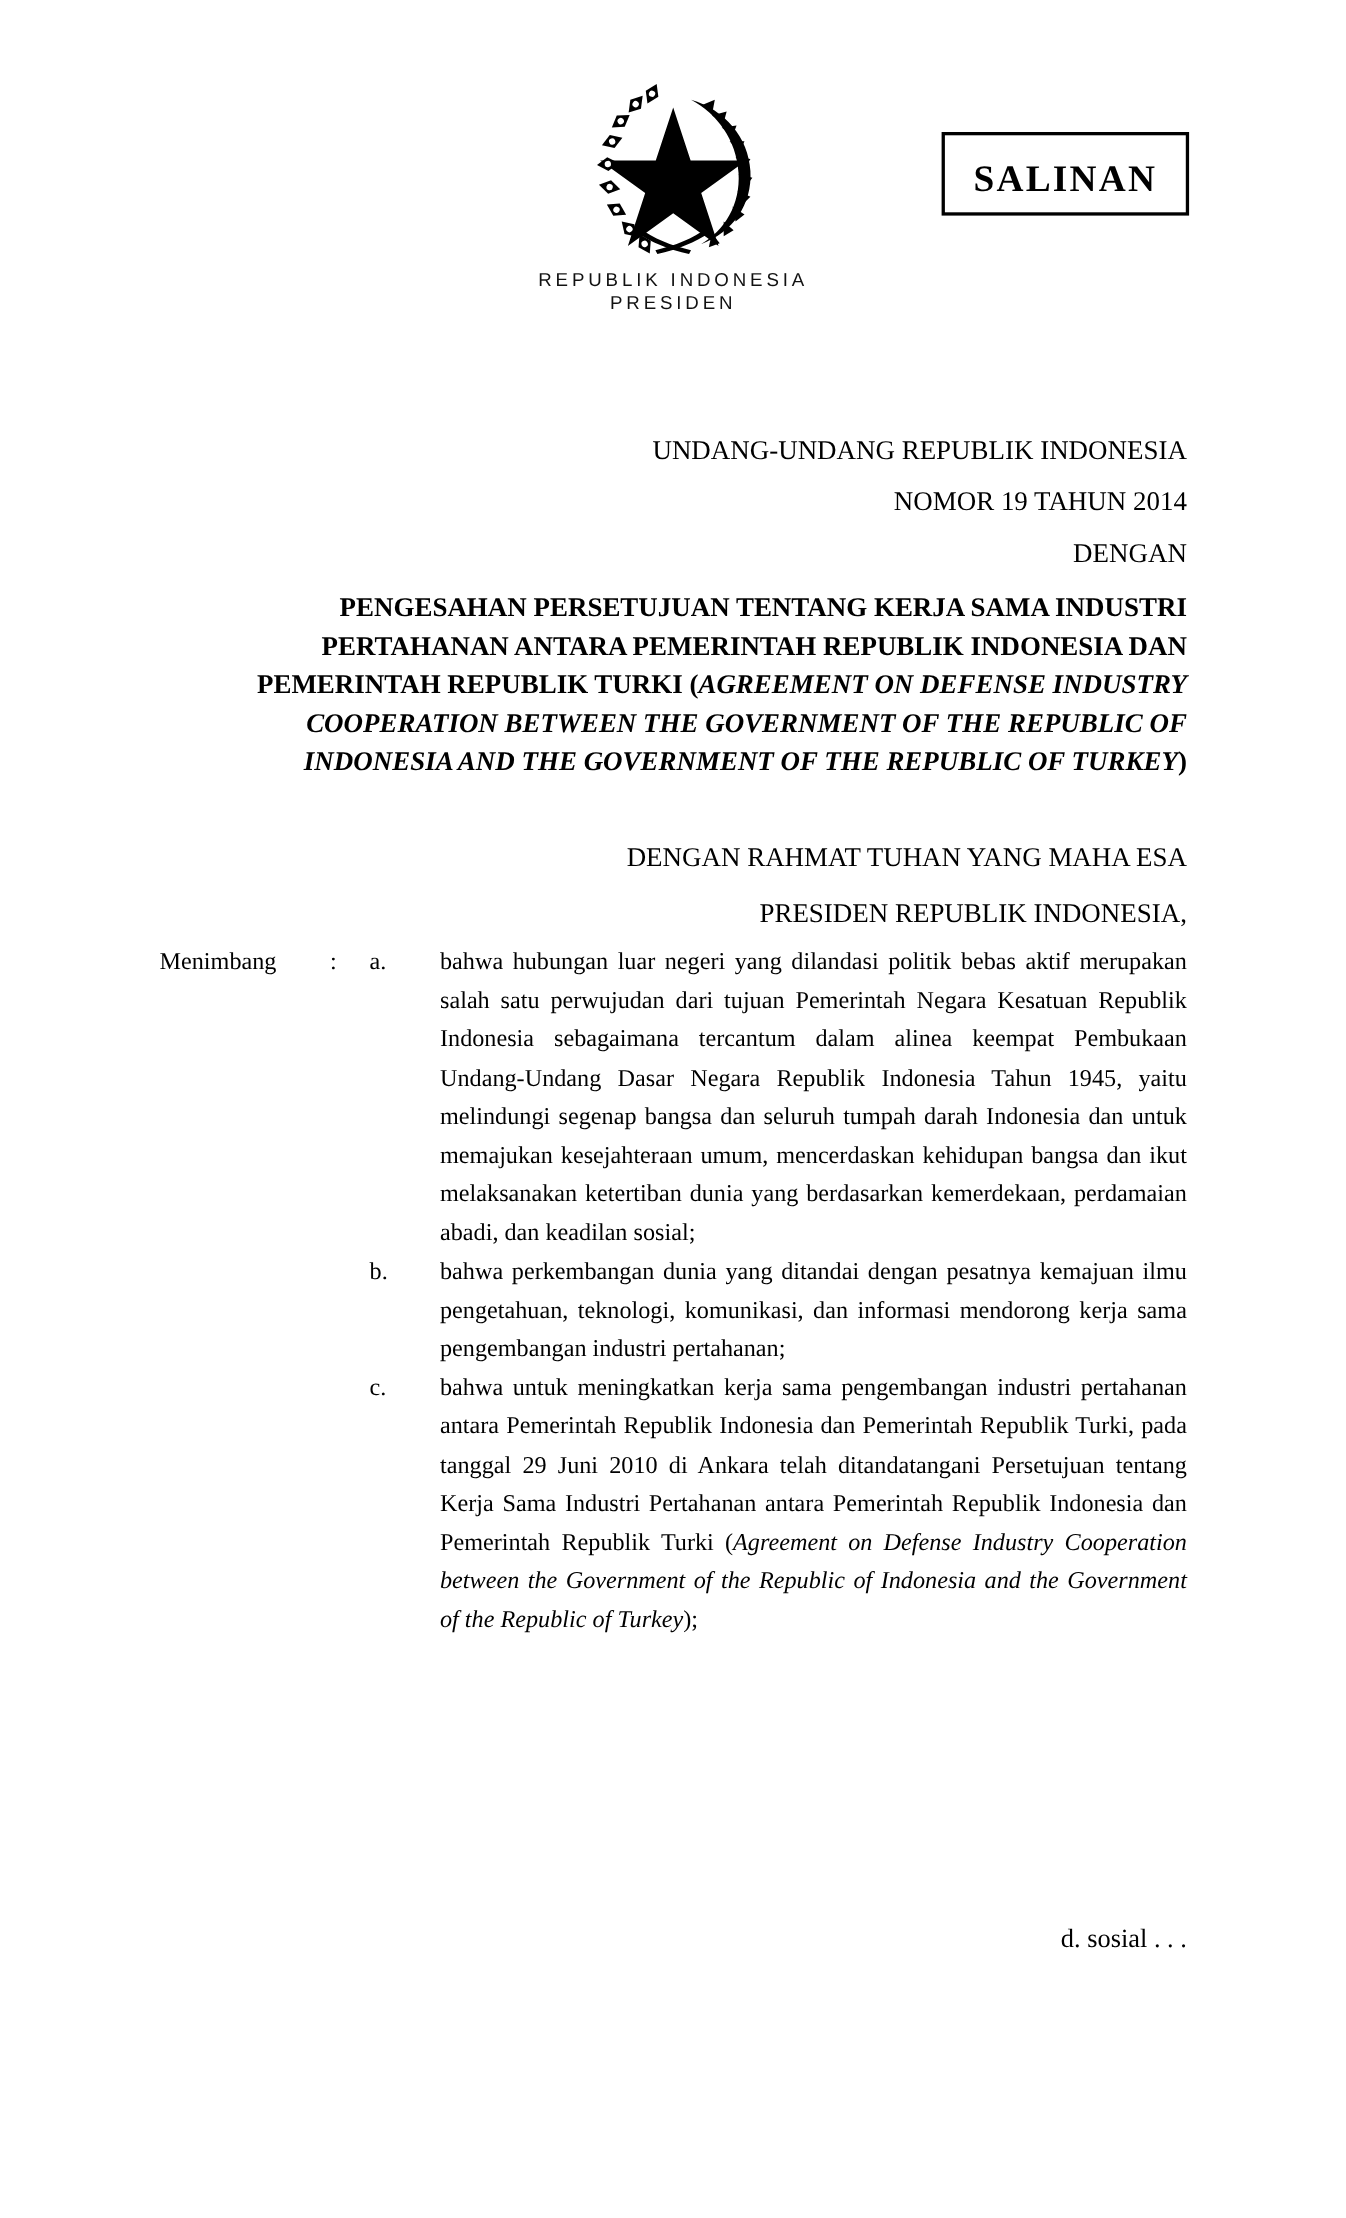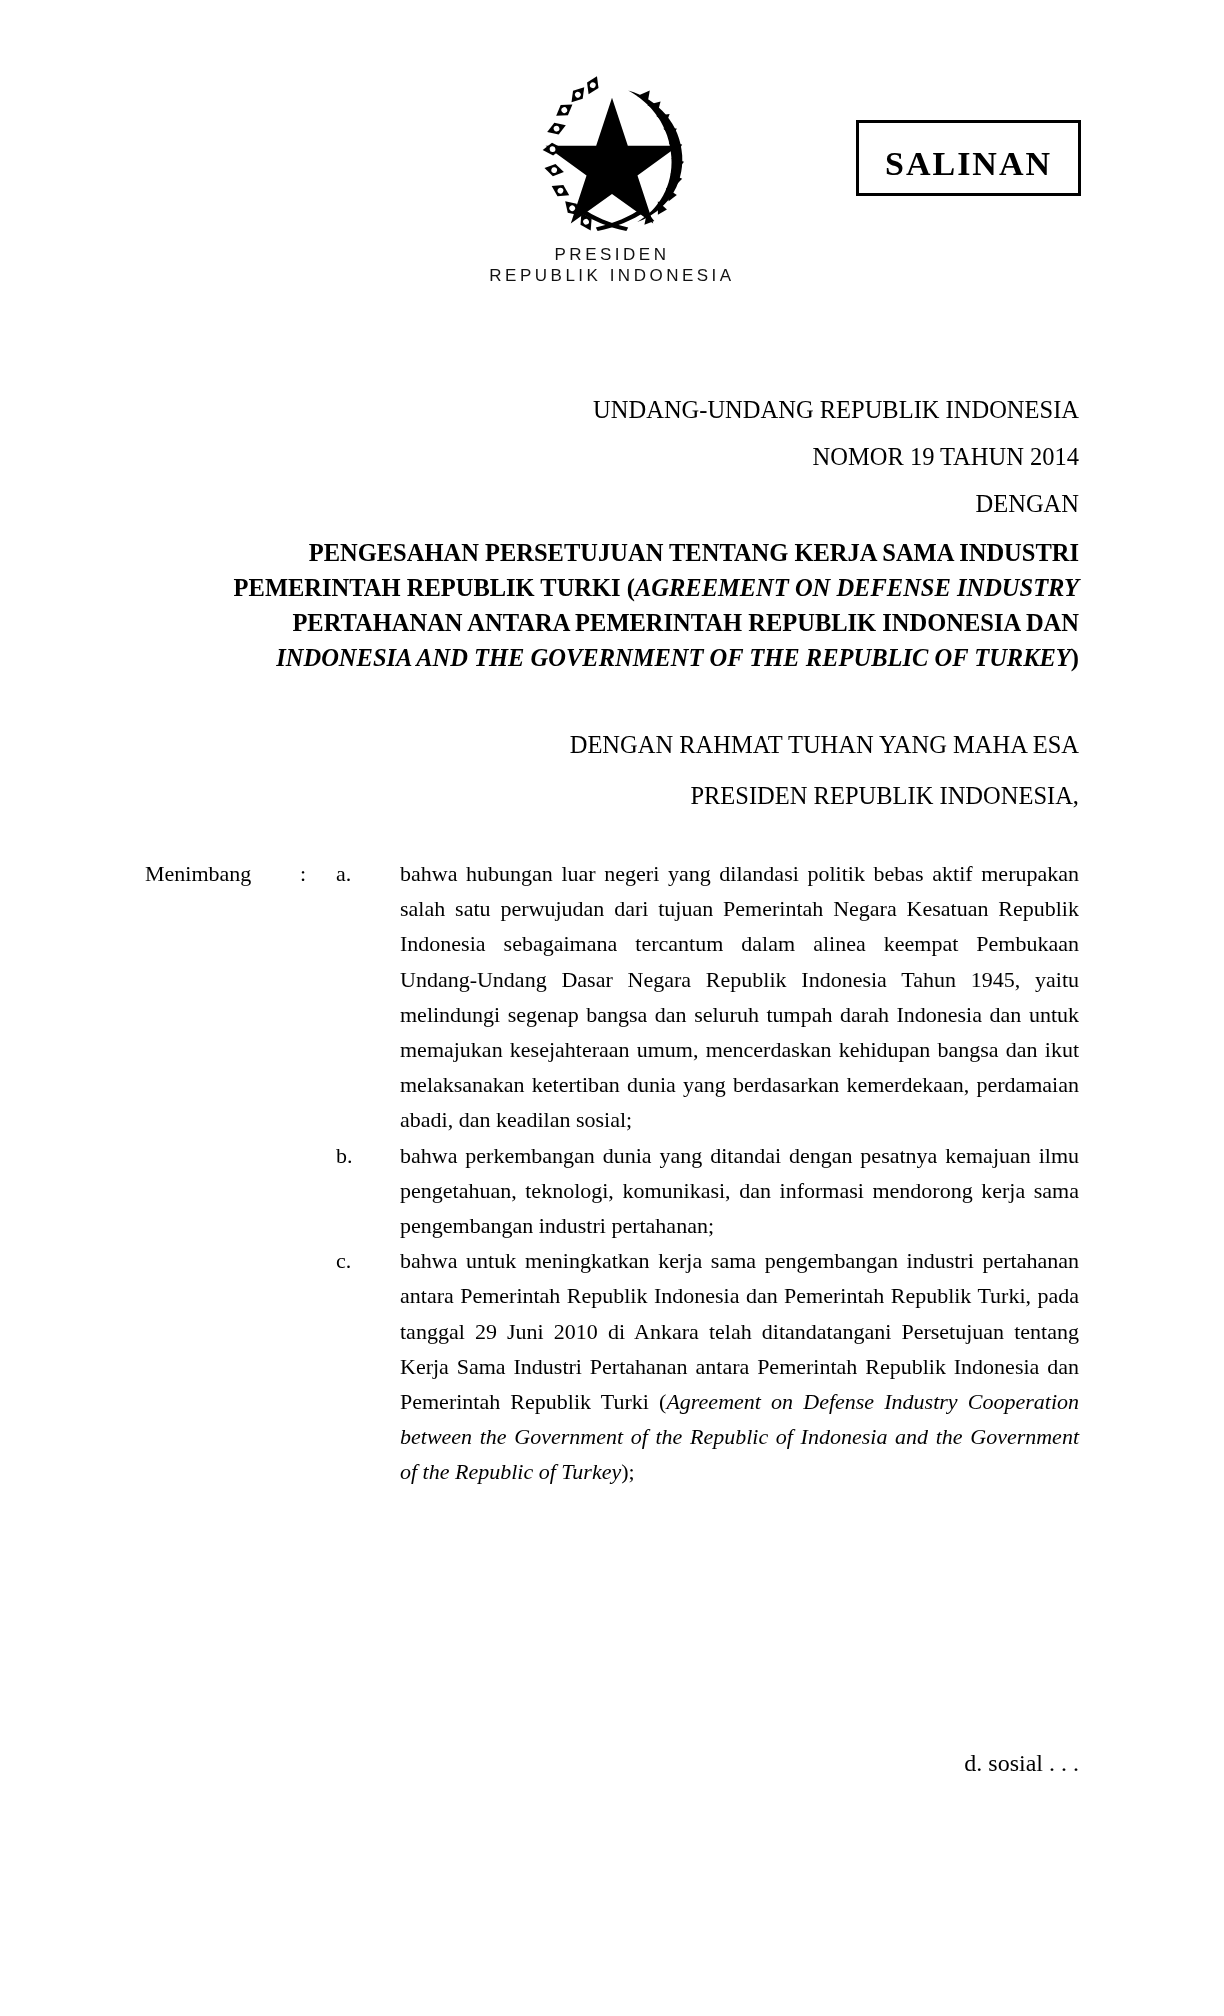--- a/index.html
+++ b/index.html
@@ -219,38 +219,39 @@
             <path d="M151,157 l10,9 l-10,6 Z"></path>
             <path d="M139,169 l8,10 l-11,4 Z"></path>
           </g>
         </g>
 
         <path d="M62,168 C78,178 96,186 116,190 L118,186 C98,182 80,174 66,164 Z"></path>
         <path d="M134,164 C120,174 102,182 82,186 L84,190 C104,186 122,178 138,168 Z"></path>
       </g>
     </svg>
     <div class="letterhead-text">
+      <span class="lh-line">REPUBLIK INDONESIA</span>
       <span class="lh-line">PRESIDEN</span>
-      <span class="lh-line">REPUBLIK INDONESIA</span>
     </div>
   </div>
 
   <div class="salinan-stamp">SALINAN</div>
 
   <div class="title-block">
     <span class="title-line">UNDANG-UNDANG REPUBLIK INDONESIA</span>
     <div class="title-gap-sm"></div>
     <span class="title-line">NOMOR 19 TAHUN 2014</span>
     <div class="title-gap-sm"></div>
     <span class="title-line">DENGAN</span>
 
     <div class="wrapped-title">
       <span class="title-line">PENGESAHAN PERSETUJUAN TENTANG KERJA SAMA INDUSTRI</span>
+      <span class="title-line">PERTAHANAN ANTARA PEMERINTAH REPUBLIK INDONESIA DAN</span>
       <span class="title-line"><span>PEMERINTAH REPUBLIK TURKI (</span><span class="title-ital">AGREEMENT ON DEFENSE INDUSTRY</span></span>
-      <span class="title-line">PERTAHANAN ANTARA PEMERINTAH REPUBLIK INDONESIA DAN</span>
+      <span class="title-line title-ital">COOPERATION BETWEEN THE GOVERNMENT OF THE REPUBLIC OF</span>
       <span class="title-line"><span class="title-ital">INDONESIA AND THE GOVERNMENT OF THE REPUBLIC OF TURKEY</span><span>)</span></span>
     </div>
 
     <div class="enact-block">
       <span class="title-line">DENGAN RAHMAT TUHAN YANG MAHA ESA</span>
       <span class="title-line">PRESIDEN REPUBLIK INDONESIA,</span>
     </div>
   </div>
 
   <div class="considerations">

